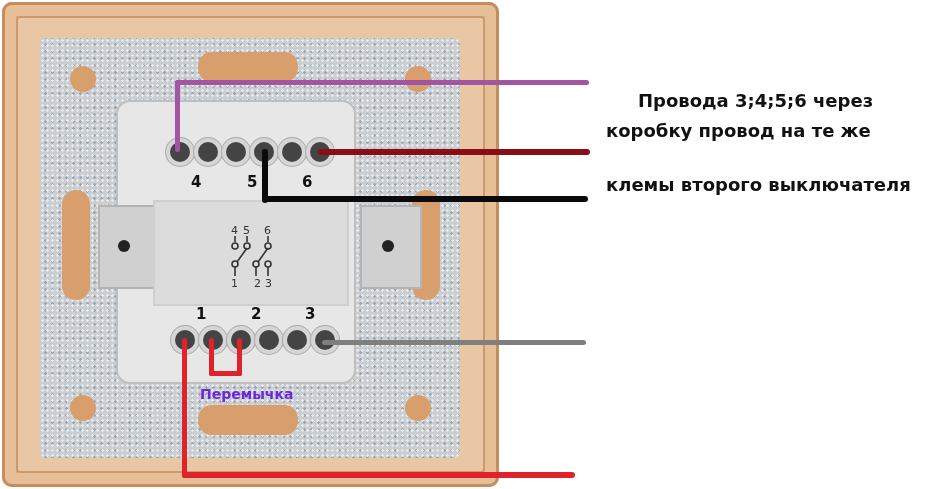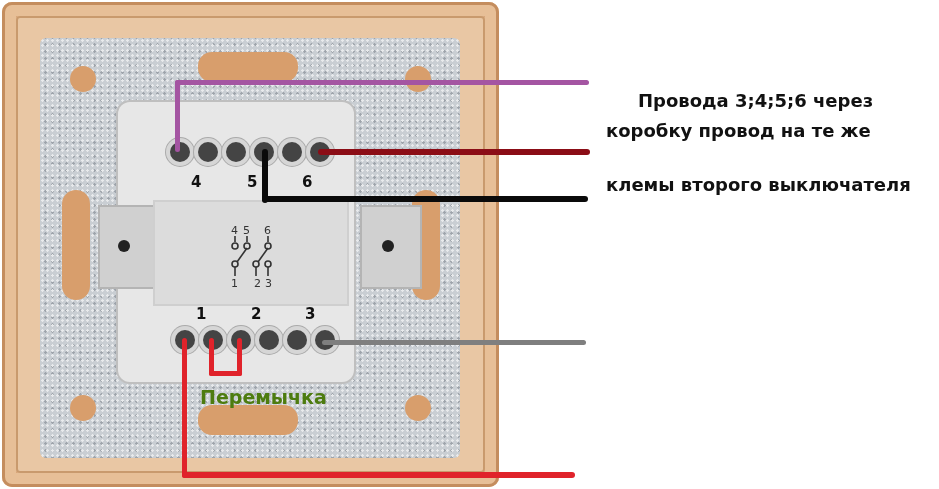--- a/index.html
+++ b/index.html
@@ -15,21 +15,21 @@
   .hole { position:absolute; background:#d89e6c; border-radius:50%; }
   .slot { position:absolute; background:#d89e6c; border-radius:14px; }
   .body { position:absolute; left:118px; top:102px; width:236px; height:280px; background:#e7e7e7; border-radius:12px; box-shadow:0 0 0 2px #bfbfbf; }
   .center-block { position:absolute; left:153px; top:200px; width:192px; height:102px; background:#dcdcdc; border:2px solid #cfcfcf; }
   .clamp { position:absolute; background:#d0d0d0; border:2px solid #b4b4b4; }
   .terminal { position:absolute; width:20px; height:20px; border-radius:50%; background:#444; box-shadow:0 0 0 4px #d6d6d6, 0 0 0 5px #aaa; }
   .num { position:absolute; font-weight:bold; font-size:15px; color:#111; }
   .schem { position:absolute; font-size:11px; color:#333; }
   .wire { position:absolute; border-radius:3px; }
   .label { position:absolute; font-size:18px; font-weight:bold; color:#111; line-height:30px; }
-  .jumper-label { position:absolute; font-size:19px; font-weight:bold; color:#4d7c0f; }
+  .jumper-label { position:absolute; font-size:14px; font-weight:bold; color:#6d28d9; }
 </style>
 </head>
 <body>
 
 <div class="stage">
   <div class="frame">
     <div class="frame-inner"></div>
   </div>
 
   <div class="plate"></div>

